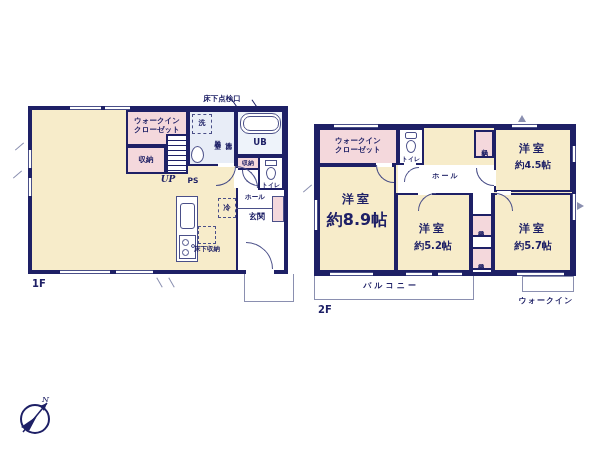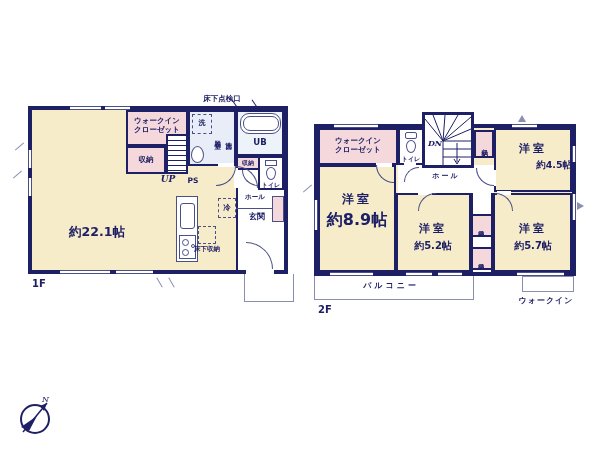--- a/index.html
+++ b/index.html
@@ -65,21 +65,20 @@
 
       <div class="room" style="left:94px;top:0;width:62px;height:36px;background:var(--pink);"></div>
       <div class="room" style="left:94px;top:36px;width:40px;height:28px;background:var(--pink);"></div>
       <div class="stairs1" style="left:134px;top:24px;width:22px;height:40px;"></div>
 
       <div class="lbl" style="left:95px;top:6px;width:60px;font-size:7.5px;">ウォークイン
 クローゼット</div>
       <div class="lbl" style="left:94px;top:45px;width:40px;font-size:7.5px;">収納</div>
       <div class="lbl serif-it" style="left:122px;top:64px;width:28px;font-size:9px;">UP</div>
       <div class="lbl" style="left:152px;top:66px;width:18px;font-size:7.5px;">PS</div>
-      <div class="lbl" style="left:20px;top:114px;width:90px;font-size:12.5px;">約22.1帖</div>
       <div class="lbl" style="left:206px;top:84px;width:34px;font-size:6.5px;">ホール</div>
       <div class="lbl" style="left:208px;top:102px;width:34px;font-size:8px;">玄関</div>
       <div class="lbl" style="left:226px;top:71px;width:26px;font-size:6px;">トイレ</div>
       <div class="lbl" style="left:204px;top:27px;width:48px;font-size:8.5px;">UB</div>
       <div class="lbl" style="left:204px;top:49px;width:24px;font-size:6px;">収納</div>
 
       <div class="dashedbox" style="left:160px;top:4px;width:20px;height:20px;"></div>
       <div class="lbl" style="left:160px;top:9px;width:20px;font-size:7px;">洗</div>
       <div class="lbl vt" style="left:181px;top:5px;height:42px;font-size:6.5px;">脱衣室</div>
       <div class="lbl vt" style="left:192px;top:11px;height:34px;font-size:6.5px;">洗面</div>
@@ -145,46 +144,27 @@
       <div class="room" style="left:80px;top:0;width:26px;height:37px;background:#fff;"></div>
       <div class="room" style="left:156px;top:2px;width:20px;height:28px;background:var(--pink);"></div>
       <div class="room" style="left:176px;top:0;width:78px;height:64px;background:var(--cream);"></div>
       <div class="room" style="left:0;top:37px;width:78px;height:107px;background:var(--cream);"></div>
       <div class="room" style="left:78px;top:65px;width:75px;height:79px;background:var(--cream);"></div>
       <div class="abs" style="left:153px;top:65px;width:22px;height:79px;background:#fff;border-left:2px solid var(--wall);border-right:2px solid var(--wall);"></div>
       <div class="room" style="left:153px;top:86px;width:22px;height:23px;background:var(--pink);"></div>
       <div class="room" style="left:153px;top:119px;width:22px;height:23px;background:var(--pink);"></div>
       <div class="room" style="left:175px;top:65px;width:79px;height:79px;background:var(--cream);"></div>
 
-      <div class="abs" style="left:104px;top:-16px;width:52px;height:56px;background:#fff;border:3px solid var(--wall);z-index:8;">
-        <svg width="46" height="50" viewBox="0 0 46 50" style="position:absolute;left:0;top:0;">
-          <g stroke="#1e2066" stroke-width="1" fill="none">
-            <line x1="18" y1="26" x2="0" y2="4"></line>
-              <line x1="18" y1="26" x2="8" y2="0"></line>
-            <line x1="18" y1="26" x2="20" y2="0"></line>
-              <line x1="18" y1="26" x2="33" y2="0"></line>
-            <line x1="18" y1="26" x2="46" y2="2"></line>
-              <line x1="18" y1="26" x2="46" y2="14"></line>
-            <line x1="18" y1="26" x2="18" y2="50"></line>
-            <line x1="18" y1="26" x2="46" y2="26"></line>
-              <line x1="18" y1="34" x2="46" y2="34"></line>
-            <line x1="18" y1="42" x2="46" y2="42"></line>
-            <line x1="32" y1="28" x2="32" y2="47"></line>
-            <path d="M29 44 L32 49 L35 44" fill="none"></path>
-          </g>
-        </svg>
-        <div class="lbl serif-it" style="left:1px;top:24px;width:18px;font-size:8px;">DN</div>
-      </div>
 
       <div class="lbl" style="left:2px;top:8px;width:76px;font-size:7.5px;">ウォークイン
 クローゼット</div>
       <div class="lbl" style="left:80px;top:27px;width:26px;font-size:6px;">トイレ</div>
       <div class="lbl vt" style="left:162px;top:6px;height:22px;font-size:6.5px;">収納</div>
       <div class="lbl" style="left:176px;top:14px;width:78px;font-size:11px;letter-spacing:3px;">洋室</div>
-      <div class="lbl" style="left:176px;top:31px;width:78px;font-size:9.5px;text-align:right;">約4.5帖</div>
+      <div class="lbl" style="left:176px;top:31px;width:78px;font-size:9.5px;">約4.5帖</div>
       <div class="lbl" style="left:100px;top:44px;width:56px;font-size:7px;letter-spacing:2px;">ホール</div>
       <div class="lbl" style="left:4px;top:64px;width:70px;font-size:12px;letter-spacing:3px;">洋室</div>
       <div class="lbl" style="left:4px;top:82px;width:70px;font-size:16px;">約8.9帖</div>
       <div class="lbl" style="left:80px;top:94px;width:70px;font-size:11px;letter-spacing:3px;">洋室</div>
       <div class="lbl" style="left:80px;top:112px;width:70px;font-size:10px;">約5.2帖</div>
       <div class="lbl vt" style="left:160px;top:89px;height:18px;font-size:6px;">収納</div>
       <div class="lbl vt" style="left:160px;top:122px;height:18px;font-size:6px;">収納</div>
       <div class="lbl" style="left:179px;top:94px;width:72px;font-size:11px;letter-spacing:3px;">洋室</div>
       <div class="lbl" style="left:179px;top:112px;width:72px;font-size:10px;text-align:center;">約5.7帖</div>
 

